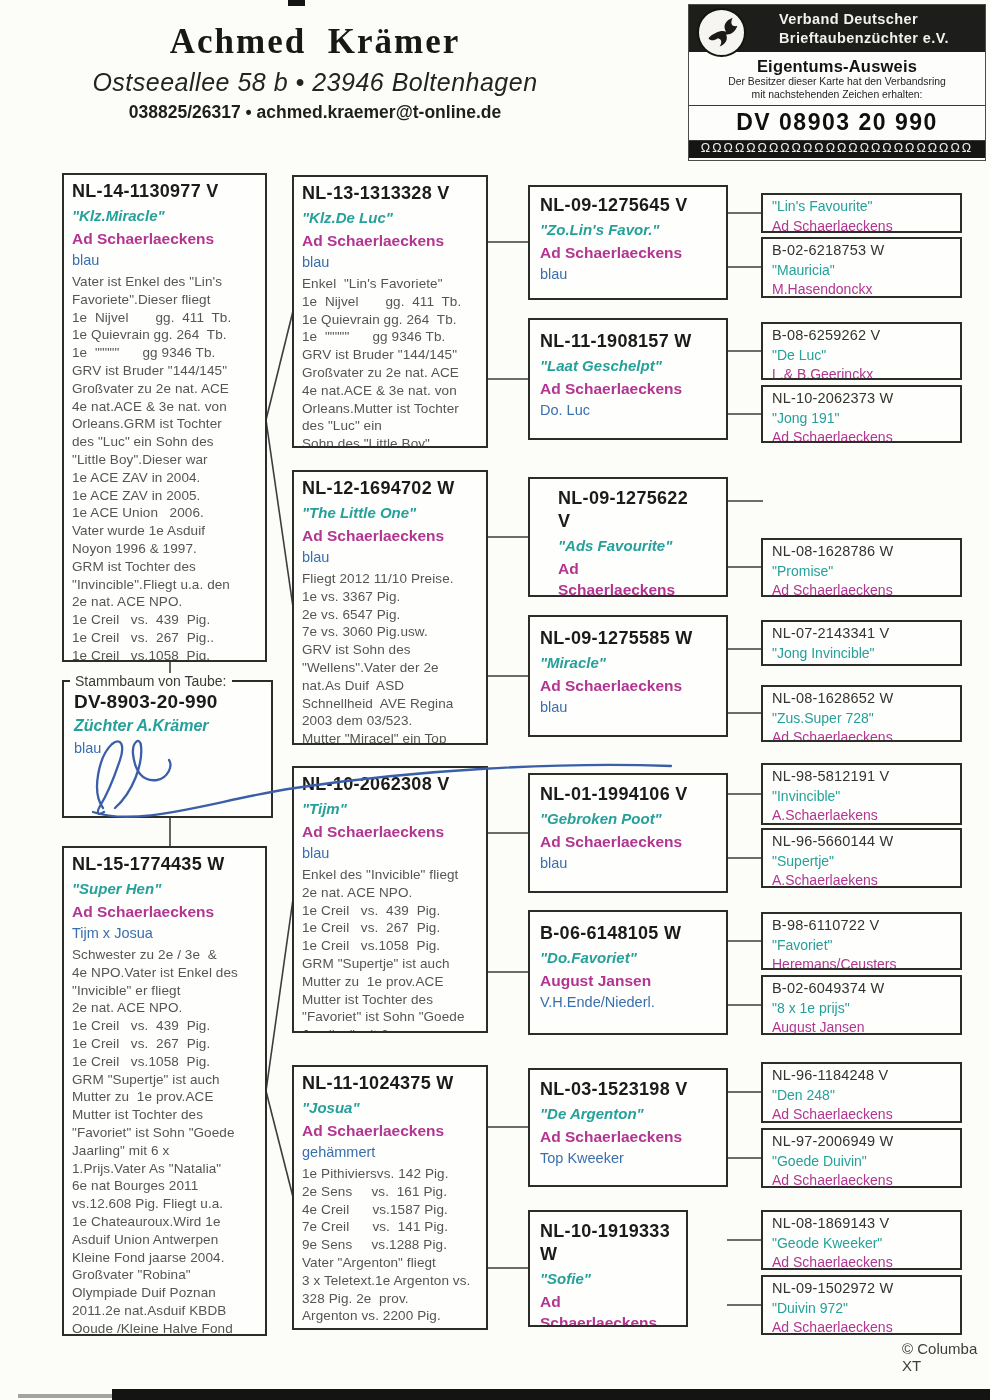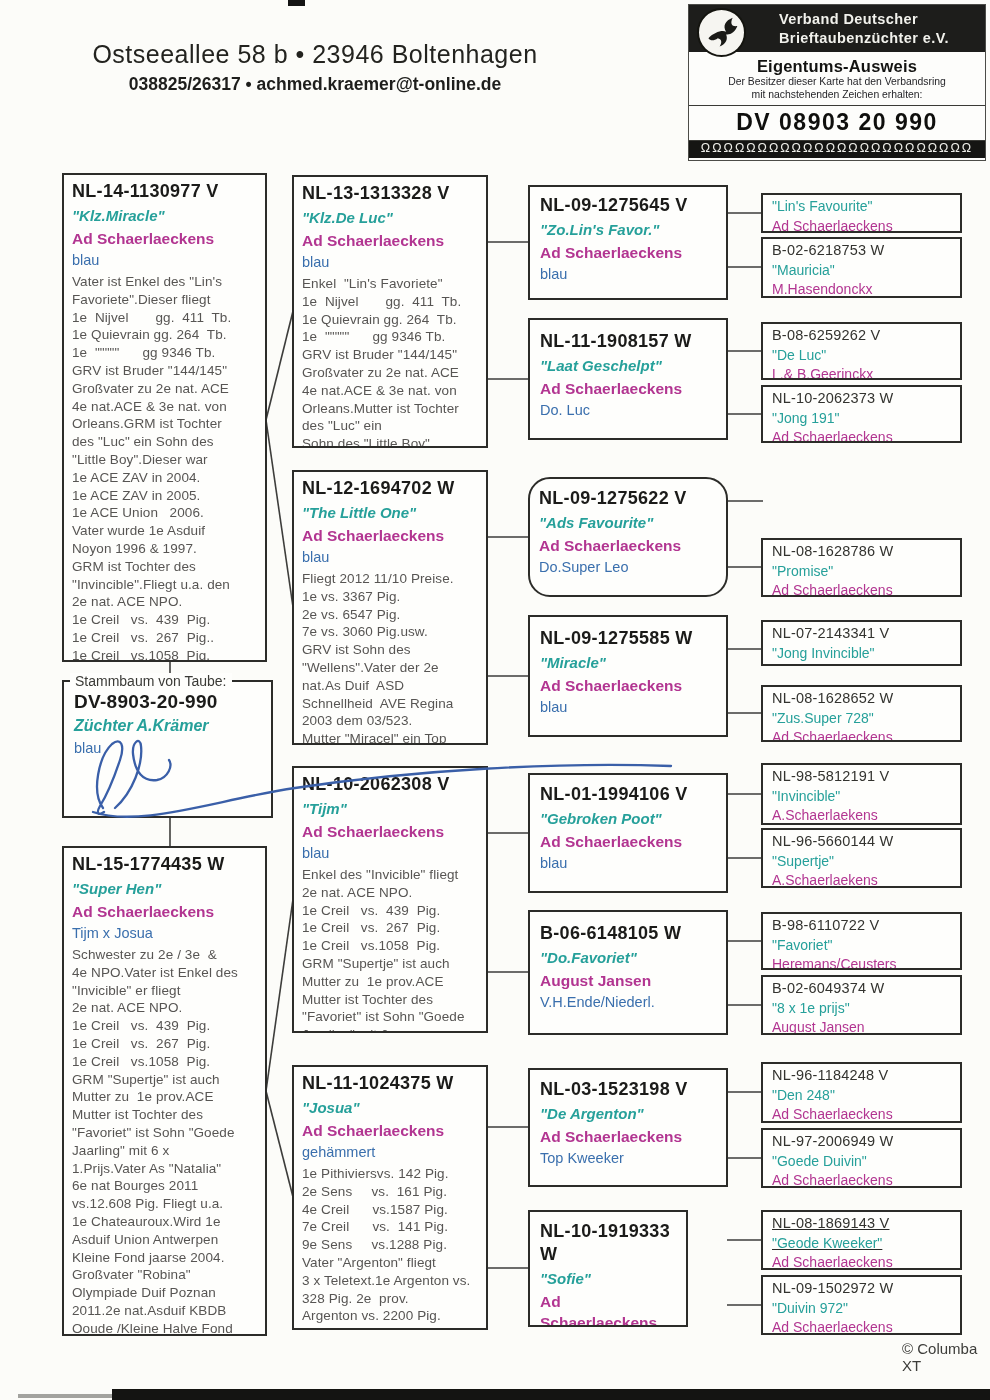--- a/index.html
+++ b/index.html
@@ -6,21 +6,21 @@
   .page {
     position:relative; width:990px; height:1400px; margin:0 auto;
     background:#fcfcf9; overflow:hidden;
     font-family:"Liberation Sans", sans-serif; color:#2a2a28;
   }
   .connectors { position:absolute; left:0; top:0; z-index:0; }
 
   
   .letterhead { position:absolute; left:60px; top:22px; width:510px; text-align:center; z-index:1; }
   .lh-name { font-family:"Liberation Serif", serif; font-weight:bold; font-size:35px; letter-spacing:2px; color:#181816; white-space:pre; }
-  .lh-address { font-size:25px; color:#23231f; margin-top:18px; letter-spacing:0.5px; }
+  .lh-address { font-style:italic; font-size:25px; color:#23231f; margin-top:6px; letter-spacing:0.5px; }
   .lh-contact { font-weight:bold; font-size:17.5px; color:#1e1e1c; margin-top:5px; }
 
   
   .id-card { position:absolute; left:688px; top:4px; width:298px; height:157px; border:1px solid #4c4c48; background:#fdfdfb; z-index:1; box-sizing:border-box; }
   .card-top { position:relative; height:47px; background:#1d1d1b; }
   .org-lines { margin-left:90px; padding-top:5px; }
   .org-line { color:#f1f1ec; font-size:14.5px; line-height:18.5px; letter-spacing:0.4px;font-weight:bold; }
   .logo-circle { position:absolute; left:8px; top:3px; width:49px; height:49px; border-radius:50%; background:#f6f5f1; border:2px solid #14140f; box-sizing:border-box; z-index:2; }
   .logo-circle svg { display:block; margin:3px auto 0; }
   .card-mid { text-align:center; padding-top:5px; }
@@ -91,20 +91,21 @@
       <line x1="727" y1="1092" x2="763" y2="1092"></line>
       <line x1="727" y1="1158" x2="763" y2="1158"></line>
       <line x1="727" y1="1240" x2="763" y2="1240"></line>
       <line x1="727" y1="1305" x2="763" y2="1305"></line>
     </g>
   </svg>
 
   <div class="scan-mark-top"></div>
 
   <div class="letterhead">
+    <div class="lh-name">Achmed  Krämer</div>
     <div class="lh-address">Ostseeallee 58 b • 23946  Boltenhagen</div>
     <div class="lh-contact">038825/26317 • achmed.kraemer@t-online.de</div>
   </div>
 
   <div class="id-card">
     <div class="card-top">
       <div class="logo-circle">
         <svg width="41" height="41" viewBox="0 0 44 44">
           <path fill="#1a1a17" d="M8 27 C14 21 22 18 27 20 C23 14 26 8 34 5 C31 11 33 15 39 14 C37 20 31 24 27 23 C29 28 27 33 20 36 C23 31 22 28 18 27 C14 30 10 30 8 27 Z"></path>
         </svg>
@@ -265,21 +266,21 @@
     <div class="pname">"Zo.Lin's Favor."</div>
     <div class="breeder">Ad Schaerlaeckens</div>
     <div class="cline">blau</div>
   </section>
   <section class="pbox" style="left:528px;top:318px;width:200px;height:122px;padding:10px 10px;">
     <div class="ring">NL-11-1908157 W</div>
     <div class="pname">"Laat Geschelpt"</div>
     <div class="breeder">Ad Schaerlaeckens</div>
     <div class="cline">Do. Luc</div>
   </section>
-  <section class="pbox" style="left:528px;top:477px;width:200px;height:120px;padding:8px 9px;border-radius:22px;">
+  <section class="pbox" style="left:528px;top:477px;width:200px;height:120px;padding:8px 28px;">
     <div class="ring">NL-09-1275622 V</div>
     <div class="pname">"Ads Favourite"</div>
     <div class="breeder">Ad Schaerlaeckens</div>
     <div class="cline">Do.Super Leo</div>
   </section>
   <section class="pbox" style="left:528px;top:615px;width:200px;height:122px;padding:10px 10px;">
     <div class="ring">NL-09-1275585 W</div>
     <div class="pname">"Miracle"</div>
     <div class="breeder">Ad Schaerlaeckens</div>
     <div class="cline">blau</div>
@@ -366,21 +367,21 @@
   <section class="pbox small" style="left:761px;top:1062px;width:201px;height:61px;">
     <div class="ring">NL-96-1184248 V</div>
     <div class="pname">"Den 248"</div>
     <div class="breeder">Ad Schaerlaeckens</div>
   </section>
   <section class="pbox small" style="left:761px;top:1128px;width:201px;height:60px;">
     <div class="ring">NL-97-2006949 W</div>
     <div class="pname">"Goede Duivin"</div>
     <div class="breeder">Ad Schaerlaeckens</div>
   </section>
-  <section class="pbox small" style="left:761px;top:1210px;width:201px;height:60px;text-decoration:underline;">
+  <section class="pbox small" style="left:761px;top:1210px;width:201px;height:60px;">
     <div class="ring">NL-08-1869143 V</div>
     <div class="pname">"Geode Kweeker"</div>
     <div class="breeder">Ad Schaerlaeckens</div>
   </section>
   <section class="pbox small" style="left:761px;top:1275px;width:201px;height:60px;">
     <div class="ring">NL-09-1502972 W</div>
     <div class="pname">"Duivin 972"</div>
     <div class="breeder">Ad Schaerlaeckens</div>
   </section>
 

